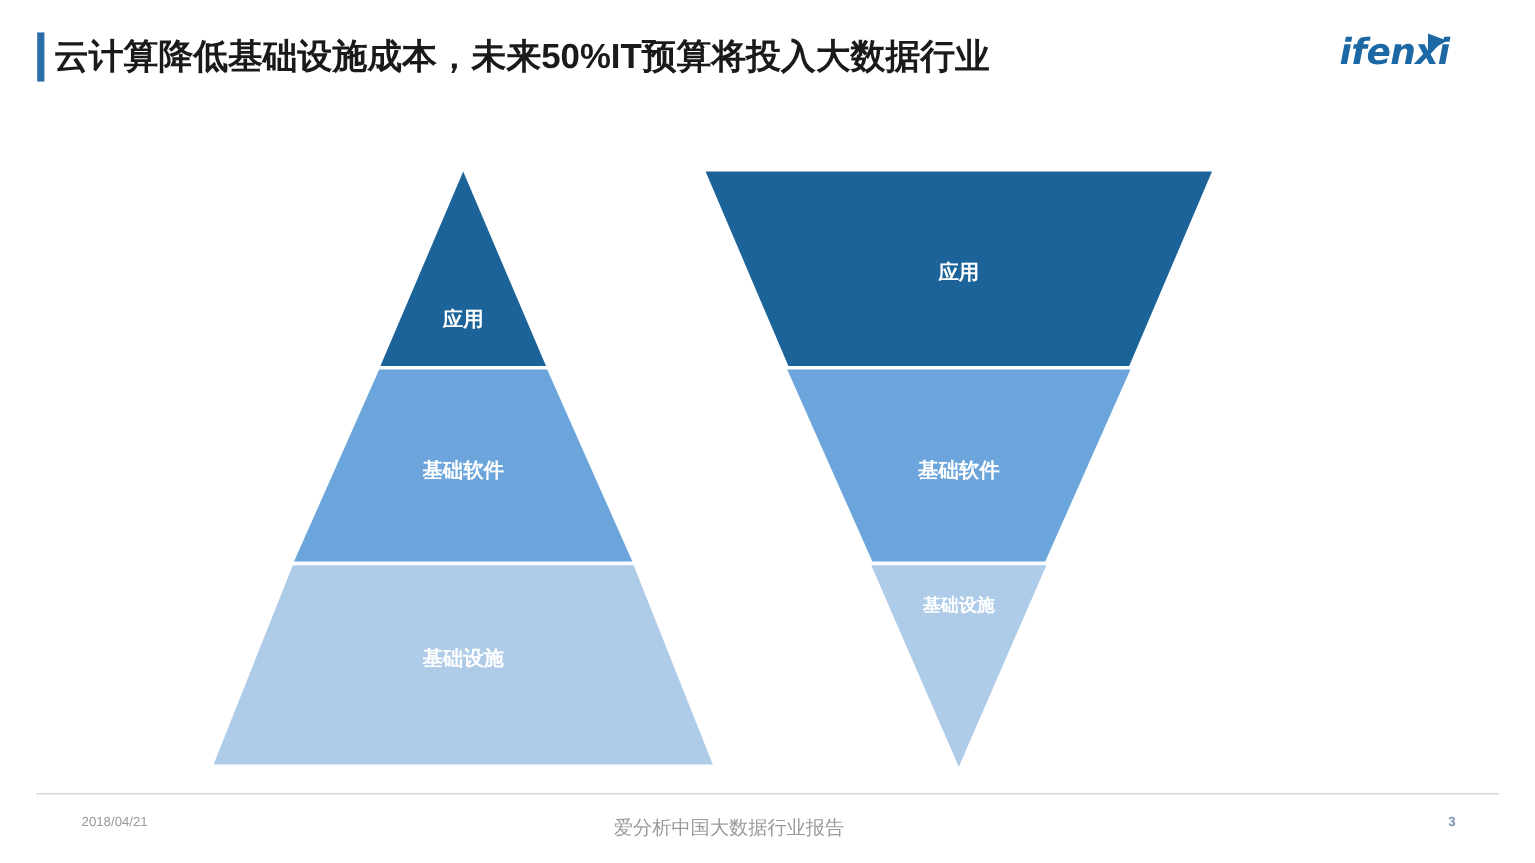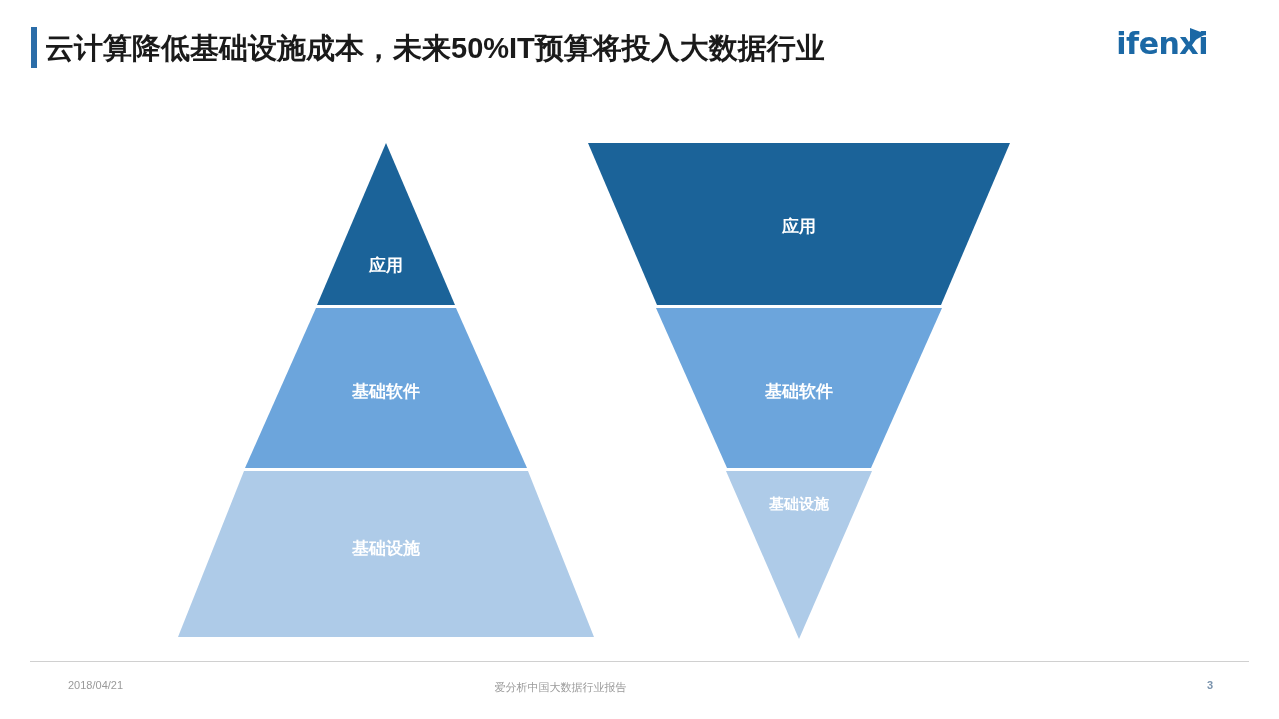--- a/index.html
+++ b/index.html
@@ -51,20 +51,21 @@
     top: 26px;
     width: 120px;
     height: 48px;
   }
   .logo-text {
     position: absolute;
     right: 4px;
     top: 0px;
     font-size: 30px;
     font-weight: bold;
+    font-style: italic;
     color: #1b68a5;
     letter-spacing: -0.5px;
     font-family: "DejaVu Sans", sans-serif;
   }
   .logo-flag {
     position: absolute;
     right: 5px;
     top: 1px;
     width: 18px;
     height: 17px;
@@ -118,22 +119,23 @@
     font-size: 11px;
     color: #9a9a9a;
     white-space: nowrap;
   }
   .footer-center {
     position: absolute;
     left: 0;
     top: 19px;
     width: 1121px;
     text-align: center;
-    font-size: 11px;
+    font-size: 16px;
     color: #9a9a9a;
+    padding-left: 47px;
   }
   .footer-page {
     position: absolute;
     right: 66px;
     top: 18px;
     font-size: 11px;
     font-weight: bold;
     color: #7a93ad;
   }
 </style>

